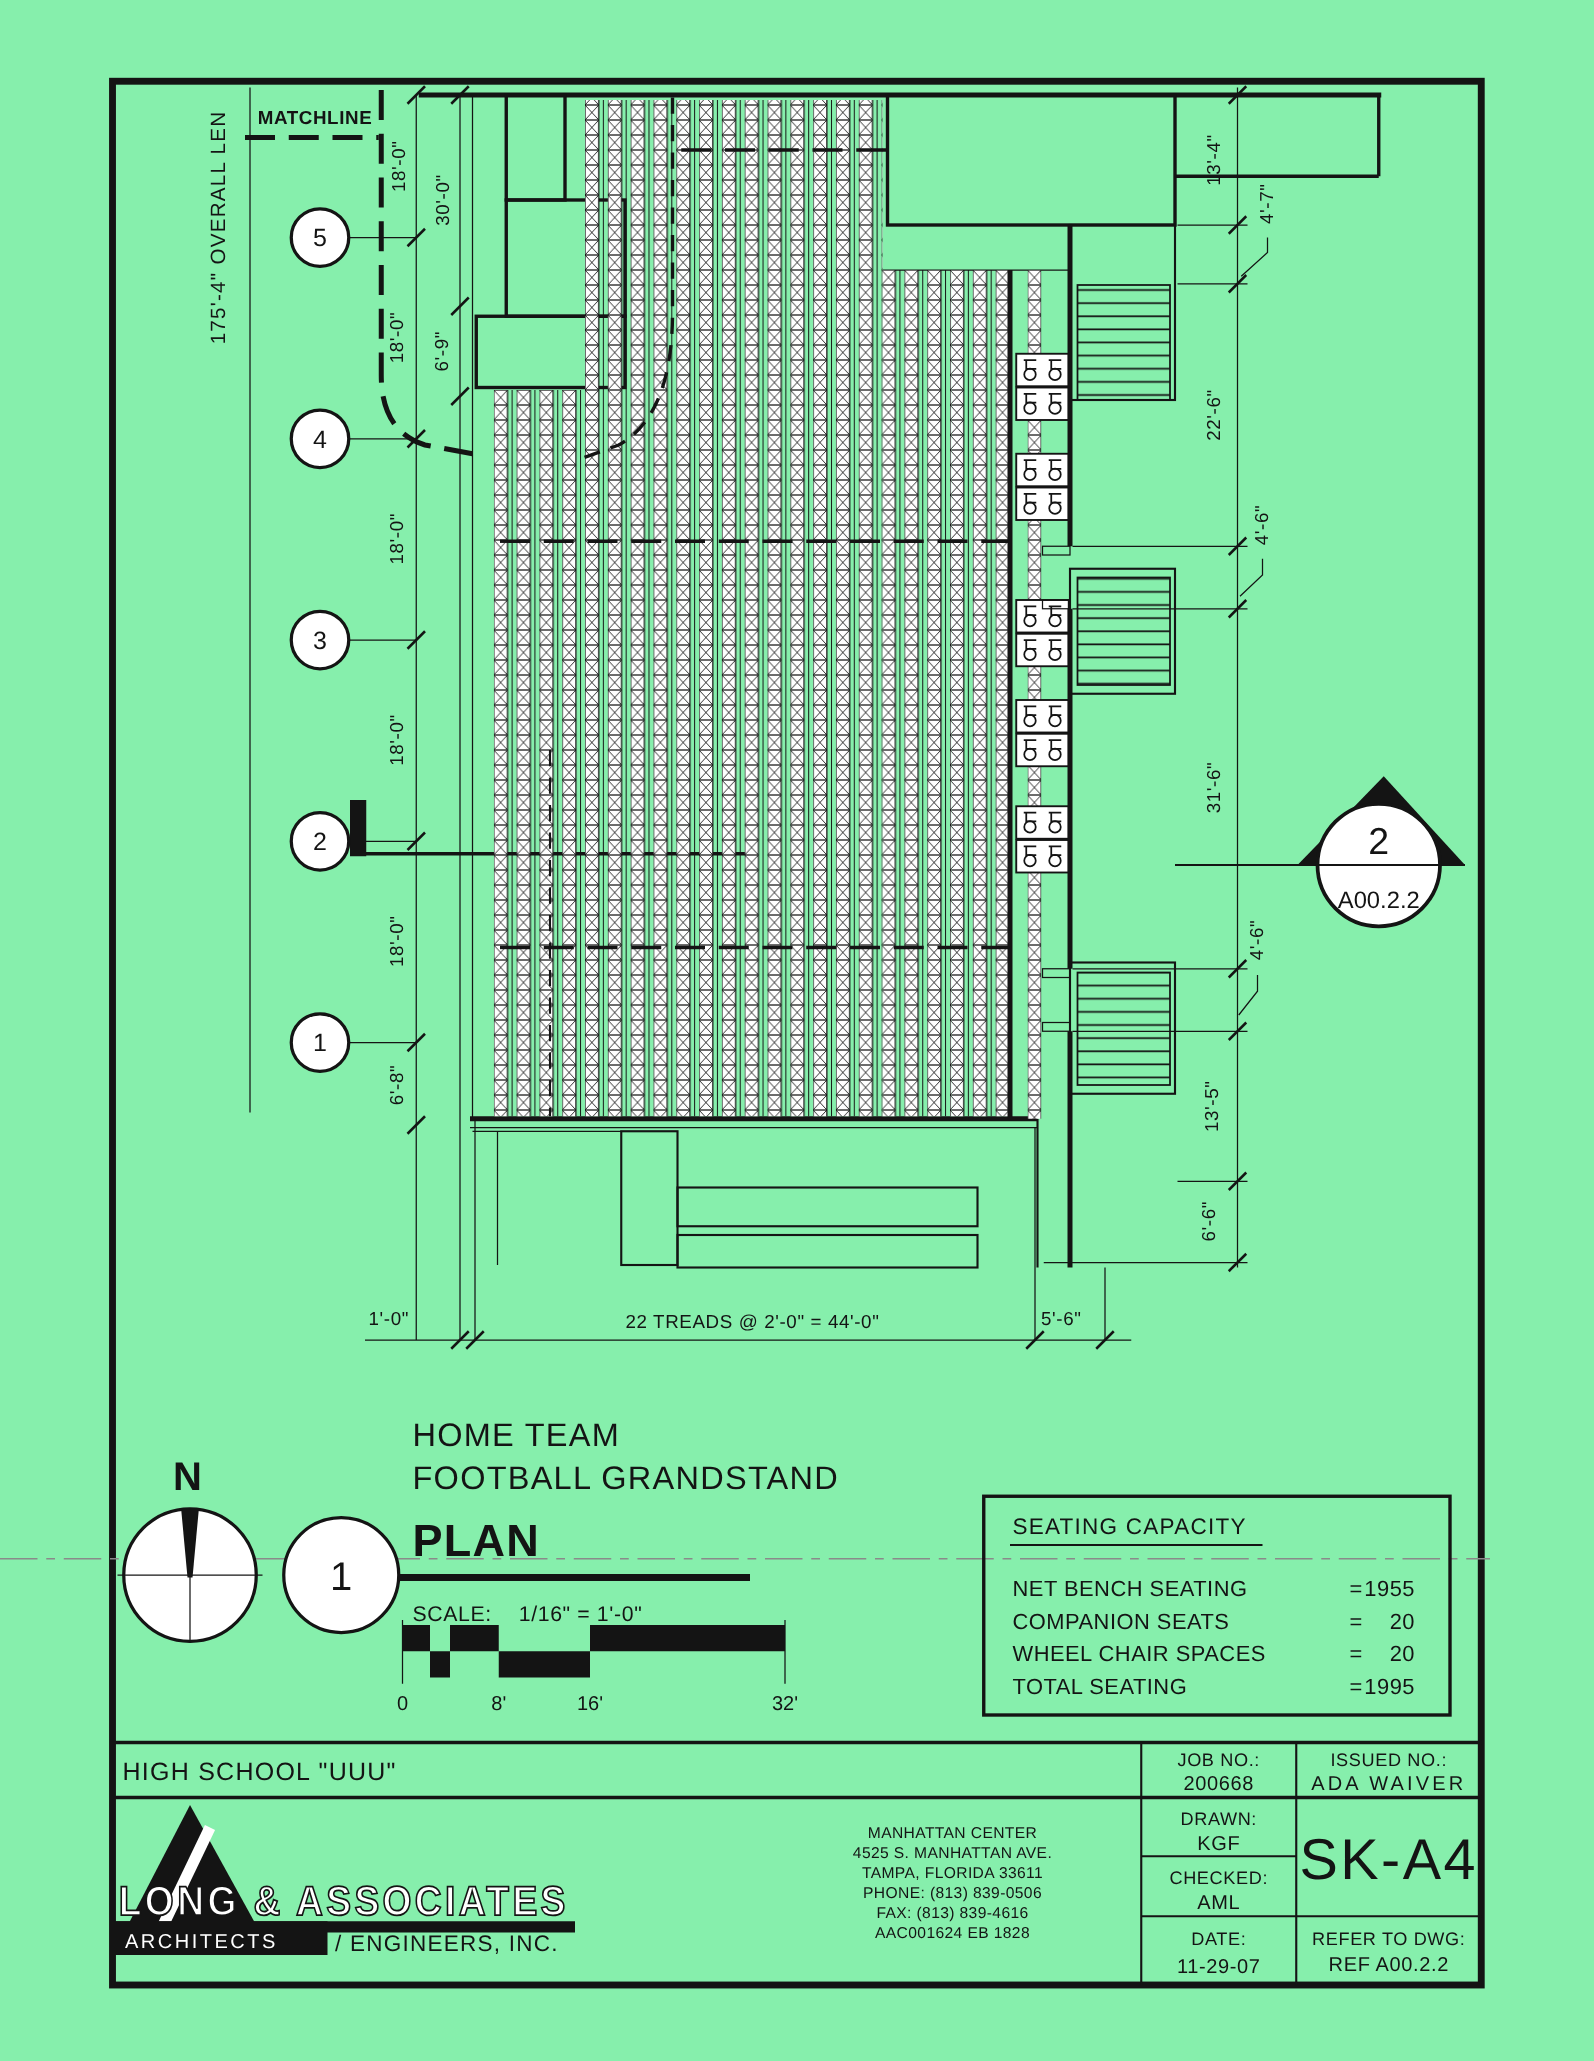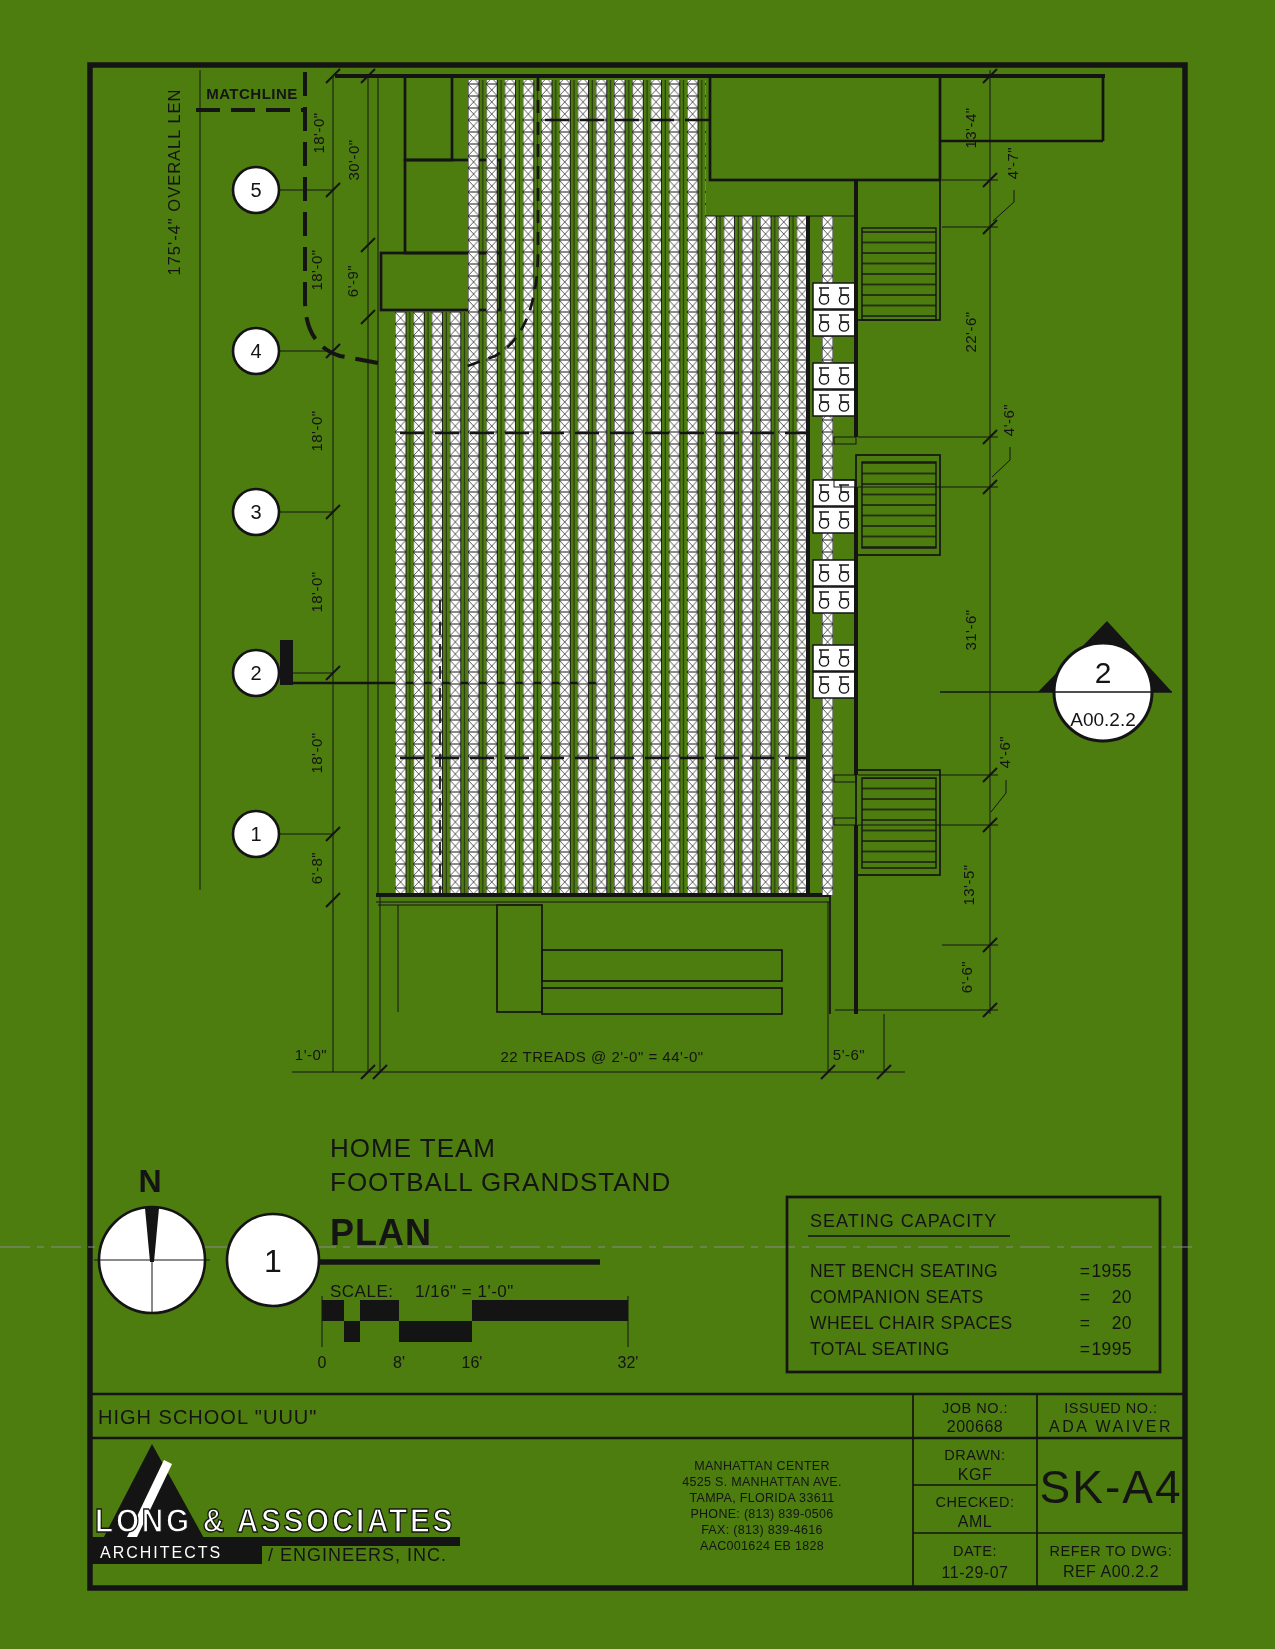--- a/index.html
+++ b/index.html
@@ -1,16 +1,16 @@
 <!DOCTYPE html>
 <html><head>
 <meta charset="utf-8">
 <style>
   html,body{margin:0;padding:0;background:#e8e8e8;}
-  .sheet{position:relative;width:1275px;height:1649px;background:#4d7c0f;margin:0 auto;overflow:hidden;}
+  .sheet{position:relative;width:1275px;height:1649px;background:#86efac;margin:0 auto;overflow:hidden;}
   svg{position:absolute;left:0;top:0;}
   svg text{font-family:"Liberation Sans","DejaVu Sans",sans-serif;fill:#141414;stroke:none;}
   .s1{stroke:#141414;stroke-width:1;fill:none}
   .s2{stroke:#141414;stroke-width:1.7;fill:none}
   .s3{stroke:#141414;stroke-width:2.7;fill:none}
   .s4{stroke:#141414;stroke-width:4;fill:none}
   .s5{stroke:#141414;stroke-width:5.5;fill:none}
   .dash{stroke-dasharray:24 11}
   .dash2{stroke-dasharray:13 9}
   .ctr{stroke:#8a8a8a;stroke-width:1.2;stroke-dasharray:30 7 7 7;fill:none}

